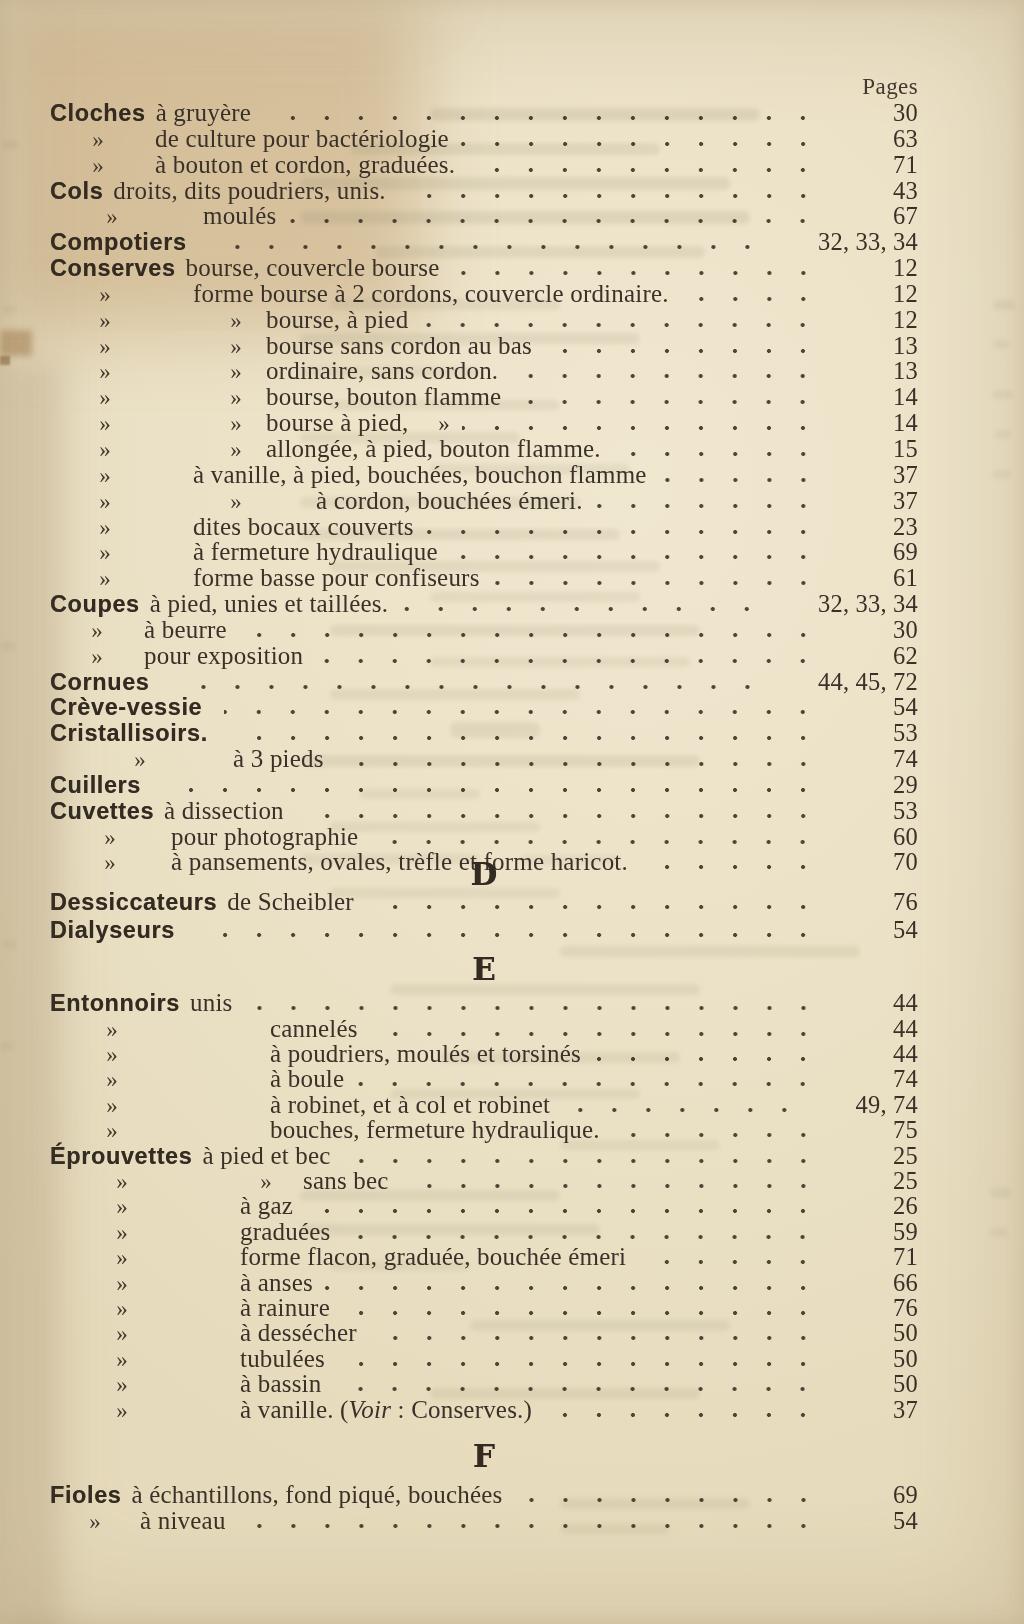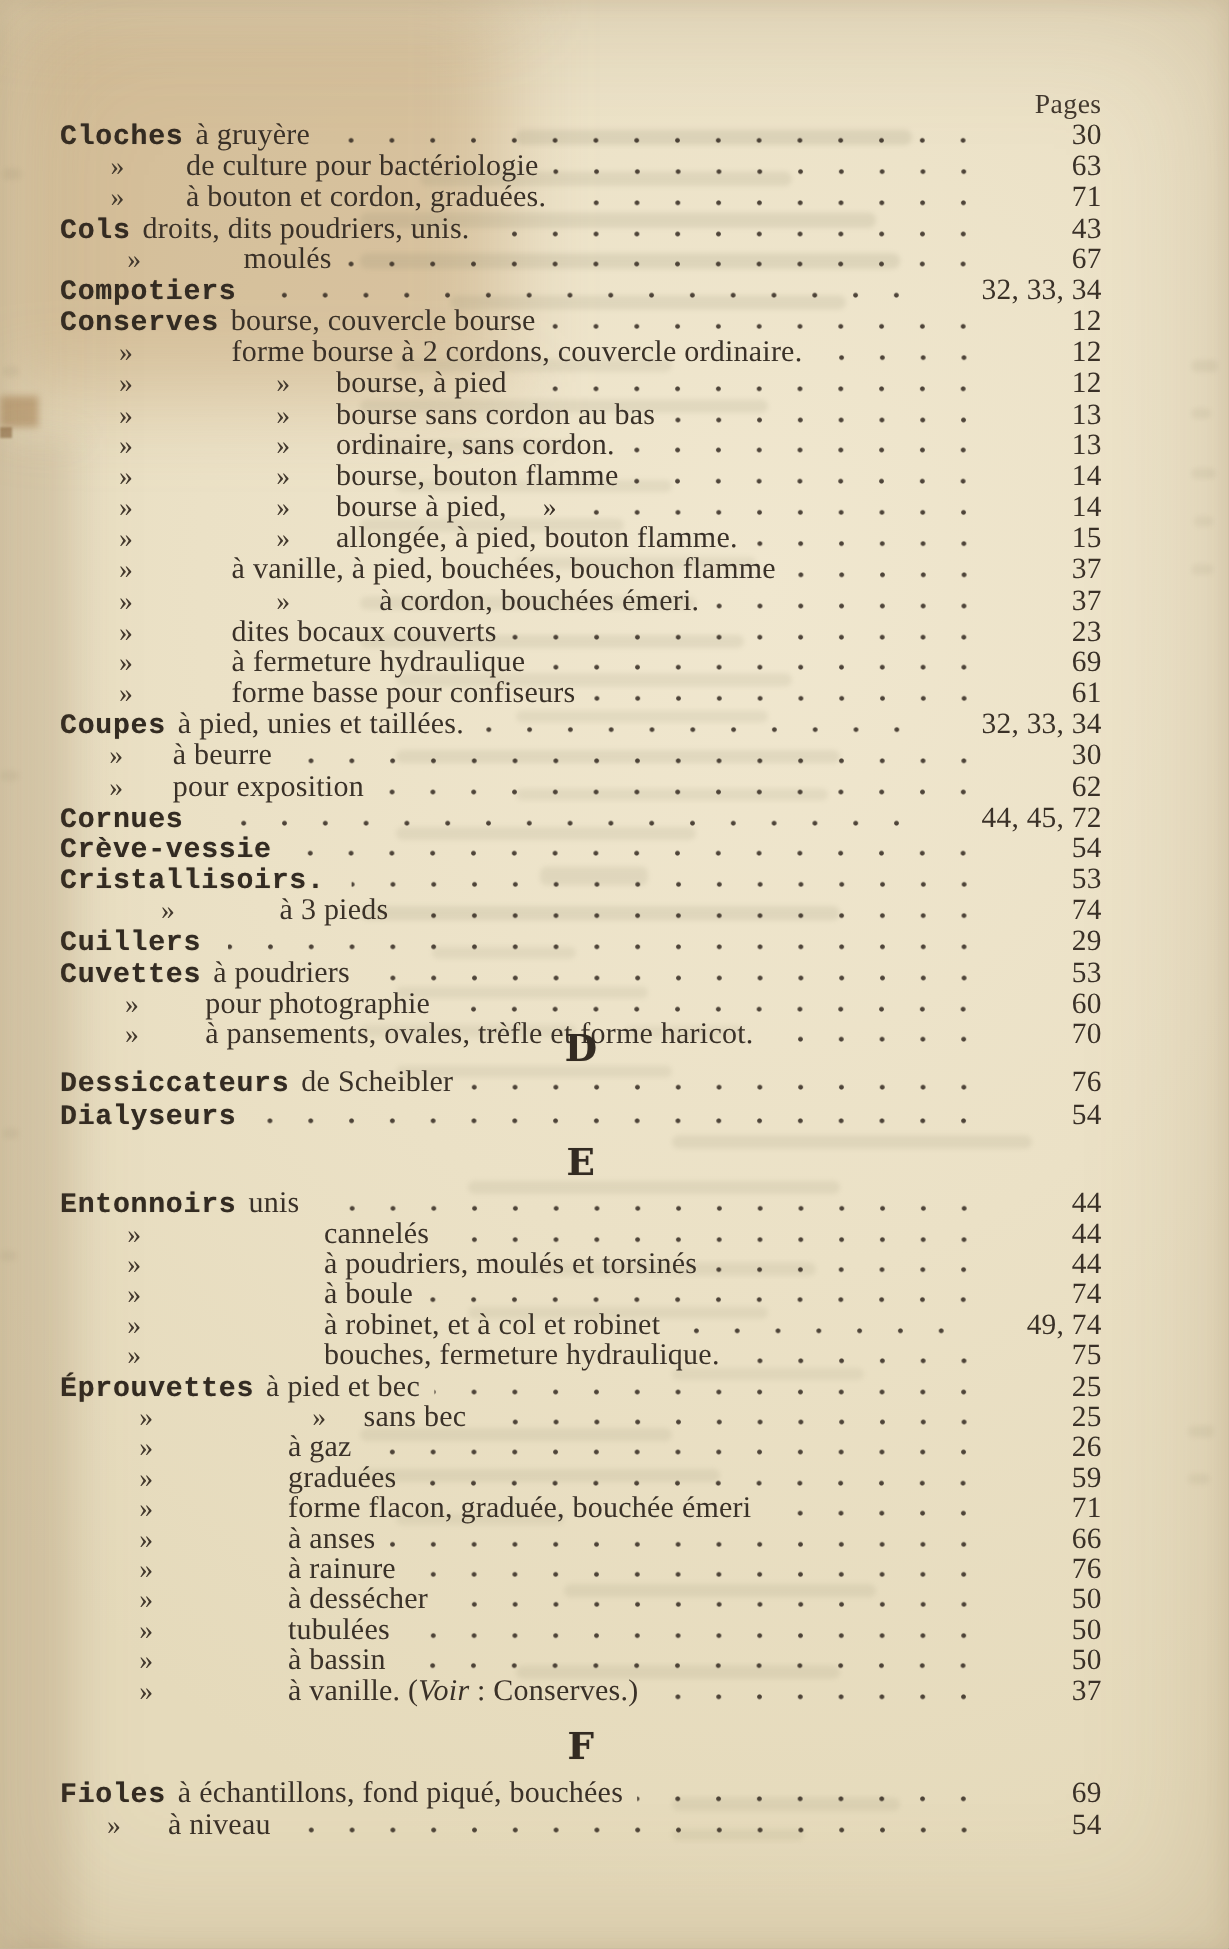--- a/index.html
+++ b/index.html
@@ -9,39 +9,39 @@
     font-family:"Liberation Serif","DejaVu Serif",serif;color:#3a3128;}
   .page::after{content:"";position:absolute;inset:0;z-index:9;pointer-events:none;
     box-shadow:inset 0 0 110px 14px rgba(128,98,58,0.20), inset 0 0 18px 2px rgba(128,98,58,0.12);}
   #decor{position:absolute;inset:0;z-index:1;}
   .ghost{position:absolute;border-radius:6px;filter:blur(2px);background:#8f8a6c;pointer-events:none;}
   #content{position:absolute;left:50px;top:0;width:868px;z-index:3;padding-top:70px;}
   .pages-head{height:30px;display:flex;align-items:flex-end;justify-content:flex-end;
     font-size:23px;letter-spacing:.4px;color:#42382e;}
   .row{display:flex;align-items:baseline;line-height:25.8px;font-size:25px;letter-spacing:.2px;}
   .sec0 .row{height:25.85px}.sec2 .row{height:27.5px}.sec4 .row{height:25.4px}.sec6 .row{height:26px}
-  .hw{font-family:Liberation Mono, monospace;font-weight:bold;font-size:23.5px;letter-spacing:.6px;
+  .hw{font-family:Liberation Sans, sans-serif;font-weight:bold;font-size:23.5px;letter-spacing:.6px;
     color:#332b22;margin-right:10px;white-space:nowrap;text-shadow:0 0 .6px rgba(51,43,34,.55);}
   .d1,.d2{text-align:center;font-size:23px;color:#43392e;flex:0 0 auto;}
   .txt{white-space:nowrap;flex:0 0 auto;}
   .trail{margin-left:30px;font-size:23px;}
   .lead{flex:1 1 auto;min-width:0;height:6px;align-self:baseline;margin:0 54px 0 12px;
     background-image:radial-gradient(circle 1.8px at center, rgba(56,46,37,.88) 1.6px, rgba(56,46,37,0) 2.3px);
     background-size:34px 6px;background-repeat:repeat-x;background-position:right 0 bottom 0;}
   .pg{white-space:nowrap;min-width:44px;text-align:right;font-size:24.5px;color:#3a3128;flex:0 0 auto;}
   .letter{text-align:center;font-family:"DejaVu Serif",serif;font-weight:bold;font-size:31px;
     color:#332b22;text-shadow:0 0 .6px rgba(51,43,34,.5);}
   .letter-D{margin-top:-16px;height:30px;line-height:30px;}
   .letter-E{margin-top:4px;height:42px;line-height:42px;}
   .letter-F{margin-top:8px;height:52px;line-height:52px;}
   
   .lv-clo  .d1{width:96px}  .lv-clo  .txt{margin-left:9px}
   .lv-cols .d1{width:124px} .lv-cols .txt{margin-left:29px}
   .lv-con1 .d1{width:110px} .lv-con1 .txt{margin-left:33px}
-  .lv-con2 .d1{width:110px} .lv-con2 .d2{width:60px;margin-left:46px} .lv-con2 .txt{margin-left:14px}
+  .lv-con2 .d1{width:110px} .lv-con2 .d2{width:60px;margin-left:46px} .lv-con2 .txt{margin-left:0}
   .lv-con2b .d1{width:110px}.lv-con2b .d2{width:60px;margin-left:46px}.lv-con2b .txt{margin-left:50px}
   .lv-cou  .d1{width:94px}  .lv-cou  .txt{margin-left:0}
   .lv-cri  .d1{width:180px} .lv-cri  .txt{margin-left:3px}
   .lv-cuv  .d1{width:120px} .lv-cuv  .txt{margin-left:1px}
   .lv-ent  .d1{width:124px} .lv-ent  .txt{margin-left:96px}
   .lv-epr  .d1{width:144px} .lv-epr  .txt{margin-left:46px}
   .lv-epr2 .d1{width:144px} .lv-epr2 .d2{width:60px;margin-left:42px} .lv-epr2 .txt{margin-left:7px}
   .lv-fio  .d1{width:90px}  .lv-fio  .txt{margin-left:0}
   i{font-style:italic;}
 </style>
@@ -272,21 +272,21 @@
             <span class="pg">74</span>
           </div>
           <div class="row">
             <span class="hw">Cuillers</span>
             <span class="txt"></span>
             <span class="lead"></span>
             <span class="pg">29</span>
           </div>
           <div class="row">
             <span class="hw">Cuvettes</span>
-            <span class="txt">à poudriers</span>
+            <span class="txt">à dissection</span>
             <span class="lead"></span>
             <span class="pg">53</span>
           </div>
           <div class="row lv-cuv">
             <span class="d1">»</span>
             <span class="txt">pour photographie</span>
             <span class="lead"></span>
             <span class="pg">60</span>
           </div>
           <div class="row lv-cuv">

